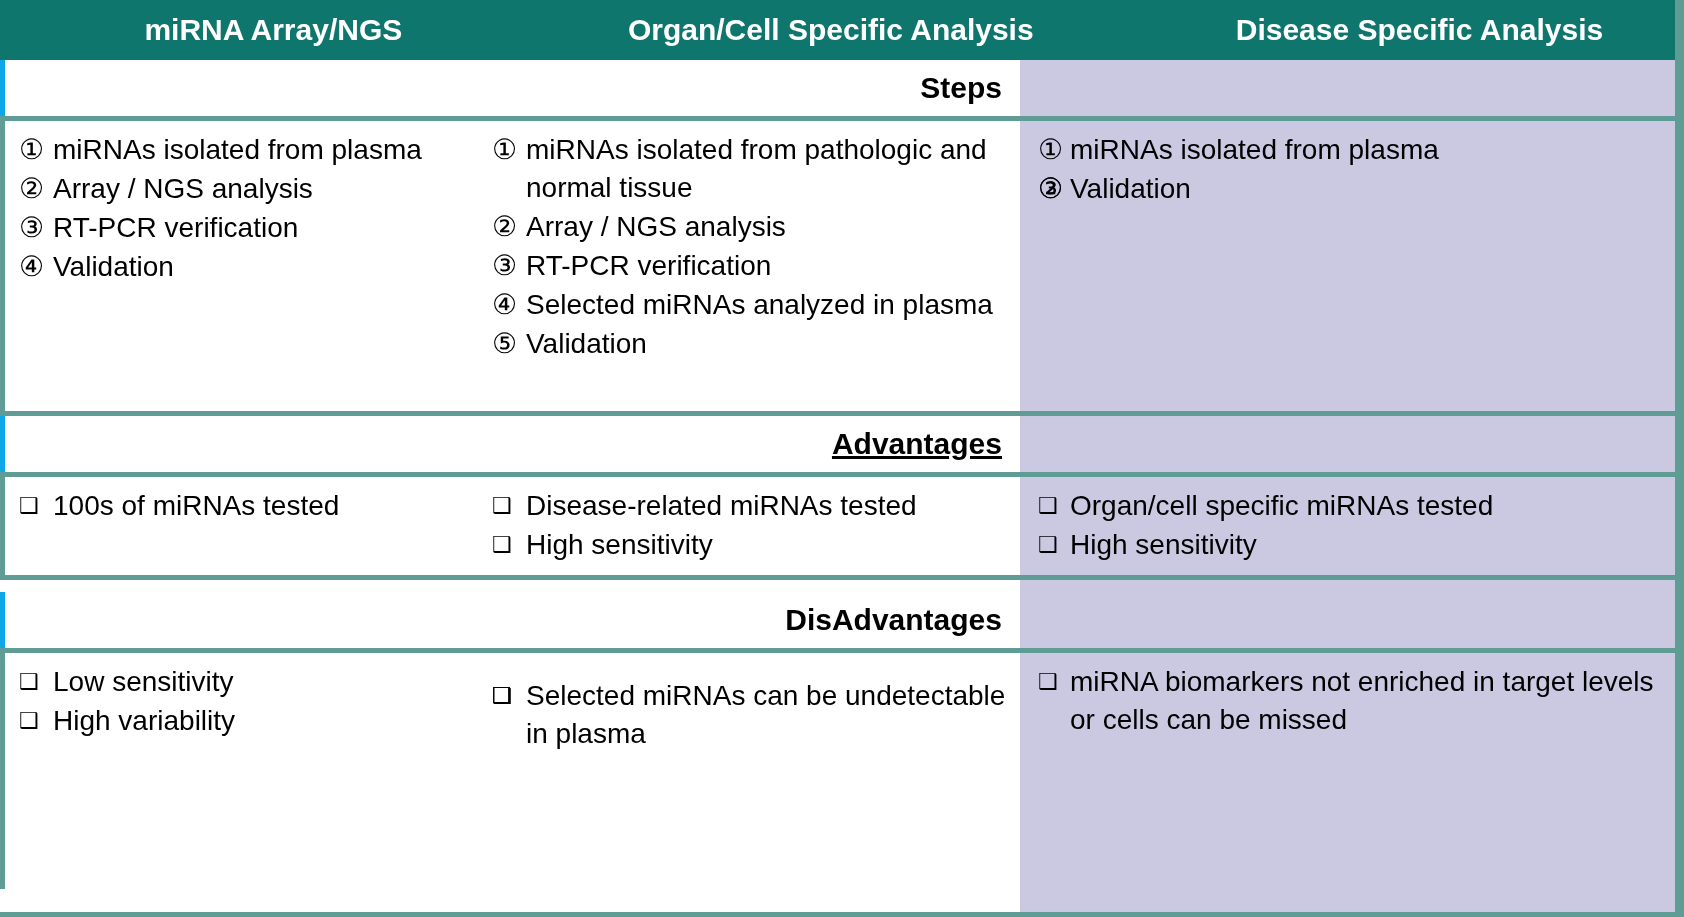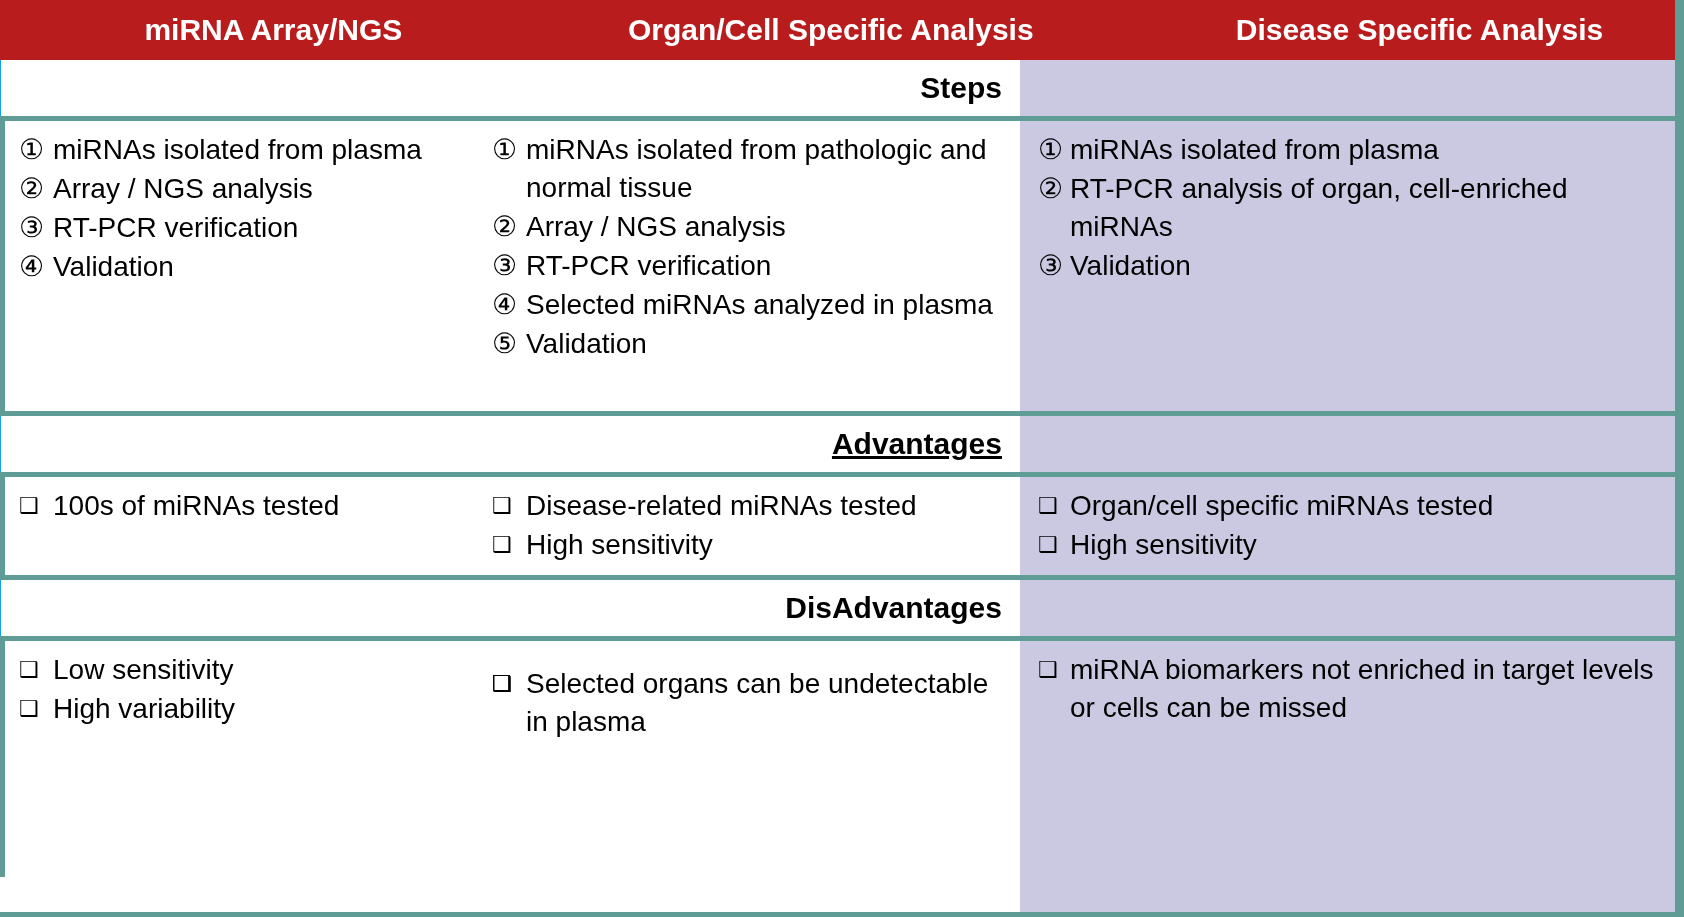--- a/index.html
+++ b/index.html
@@ -19,21 +19,21 @@
     width: 1684px;
     height: 917px;
     box-sizing: border-box;
   }
 
   
   .header-row {
     display: flex;
     width: 1684px;
     height: 60px;
-    background: #b91c1c;
+    background: #0f766e;
     box-sizing: border-box;
     padding-left: 40px;
   }
   .header-cell {
     color: #ffffff;
     font-weight: bold;
     font-size: 30px;
     line-height: 60px;
     text-align: center;
     white-space: nowrap;
@@ -86,21 +86,21 @@
 
   
   .section-row {
     position: relative;
     width: 1684px;
     box-sizing: border-box;
   }
   .section-row .band {
     width: 1020px;
     box-sizing: border-box;
-    border-left: 1px solid #0ea5e9;
+    border-left: 5px solid #0ea5e9;
     height: 100%;
     display: flex;
     align-items: center;
     justify-content: flex-end;
     padding-right: 18px;
   }
   .section-title {
     font-weight: bold;
     font-size: 30px;
     color: #000000;
@@ -244,21 +244,20 @@
         </div>
 
         <div class="cell c3">
           <ul class="items tight">
             <li>
               <span class="marker">①</span>
               <span>miRNAs isolated from plasma</span>
             </li>
             <li>
               <span class="marker">②</span>
-              <span>RT-PCR analysis of organ, cell-enriched miRNAs</span>
             </li>
             <li>
               <span class="marker">③</span>
               <span>Validation</span>
             </li>
           </ul>
         </div>
       </div>
       <div class="hrule"></div>
 
@@ -298,21 +297,21 @@
             </li>
             <li>
               <span class="marker sq">❑</span>
               <span>High sensitivity</span>
             </li>
           </ul>
         </div>
       </div>
       <div class="hrule"></div>
 
-      <div class="section-row" style="height:56px;">
+      <div class="section-row" style="height:56px;margin-top:12px;">
         <div class="band">
           <span class="section-title">DisAdvantages</span>
         </div>
       </div>
       <div class="hrule"></div>
 
       <div class="content-row" style="min-height:236px;">
         <div class="cell c1">
           <ul class="items">
             <li>
@@ -328,21 +327,21 @@
         <div class="cell c2">
           <ul class="items spaced">
             <li>
               <span class="marker sq">❑</span>
             </li>
             <li>
               <span class="marker sq">❑</span>
             </li>
             <li>
               <span class="marker sq">❑</span>
-              <span>Selected organs can be undetectable in plasma</span>
+              <span>Selected miRNAs can be undetectable in plasma</span>
             </li>
           </ul>
         </div>
         <div class="cell c3">
           <ul class="items tight">
             <li>
               <span class="marker sq">❑</span>
               <span>miRNA biomarkers not enriched in target levels or cells can be missed</span>
             </li>
           </ul>

